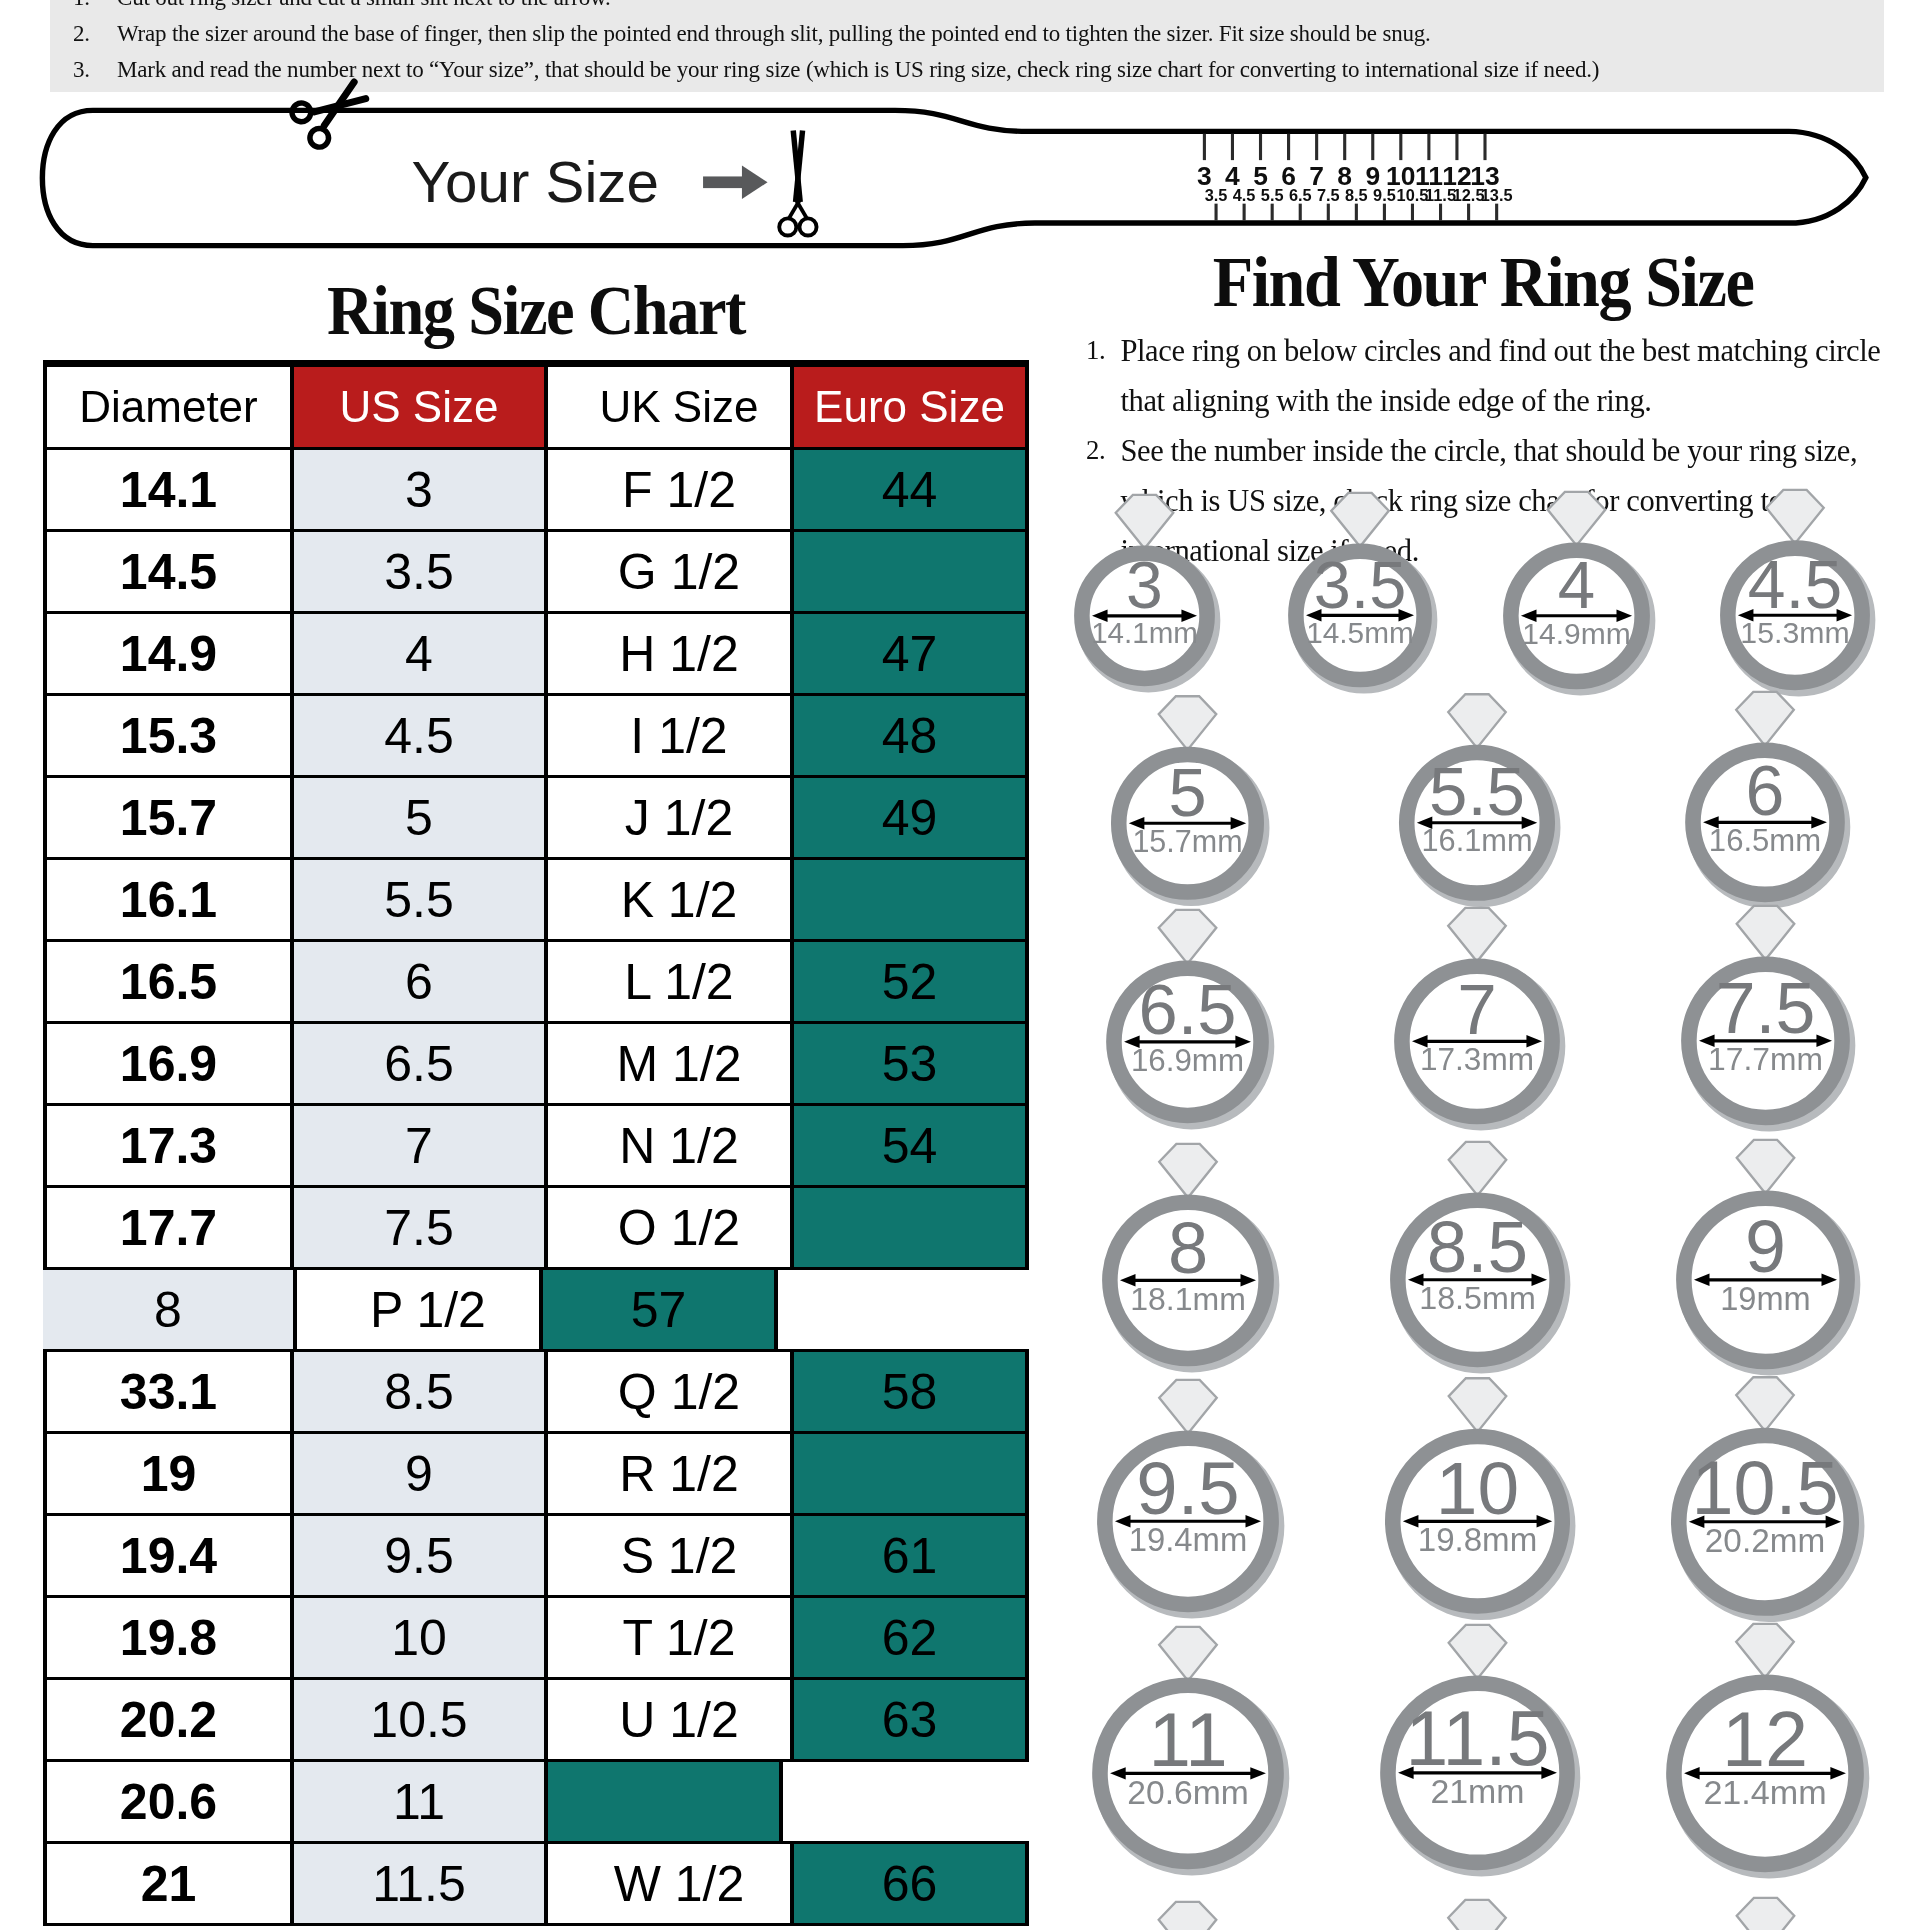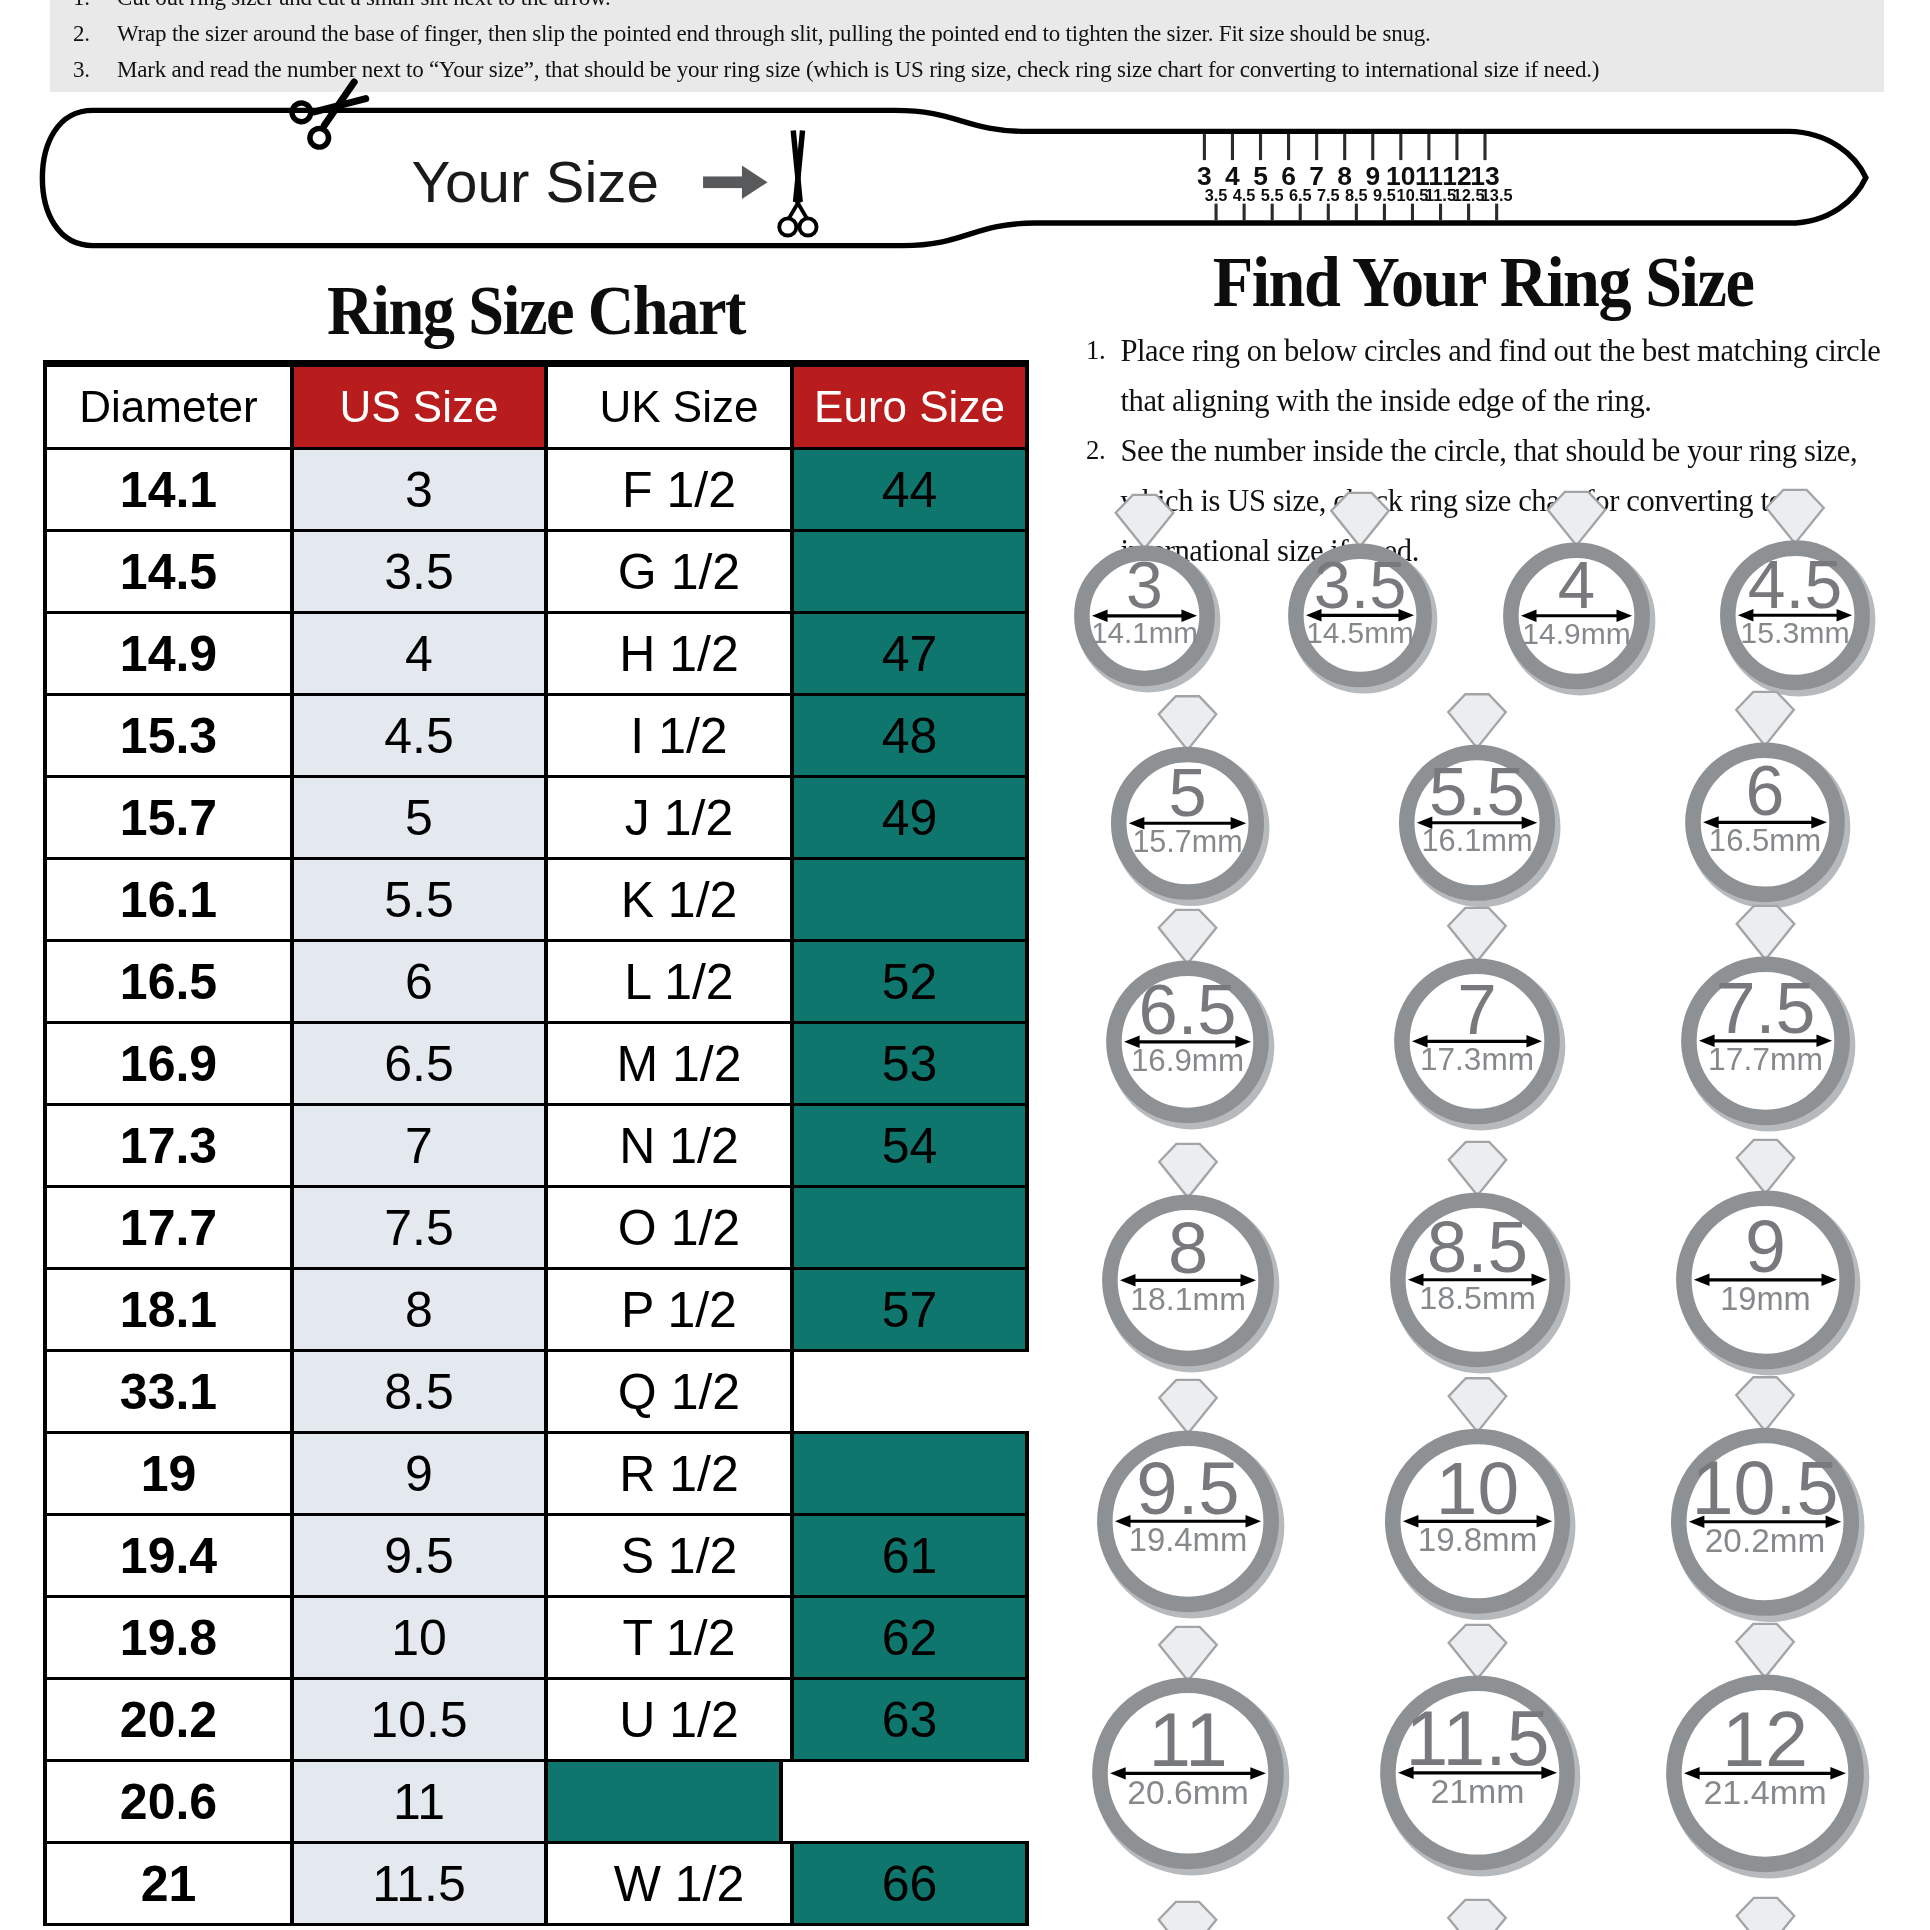--- a/index.html
+++ b/index.html
@@ -200,29 +200,29 @@
         <div class="tcell c2">N 1/2</div>
         <div class="tcell c3">54</div>
       </div>
       <div class="trow">
         <div class="tcell c0">17.7</div>
         <div class="tcell c1">7.5</div>
         <div class="tcell c2">O 1/2</div>
         <div class="tcell c3"></div>
       </div>
       <div class="trow">
-        <div class="tcell c0">18.1</div>
         <div class="tcell c1">8</div>
         <div class="tcell c2">P 1/2</div>
         <div class="tcell c3">57</div>
       </div>
       <div class="trow">
         <div class="tcell c0">33.1</div>
         <div class="tcell c1">8.5</div>
         <div class="tcell c2">Q 1/2</div>
+        <div class="tcell c3">58</div>
       </div>
       <div class="trow">
         <div class="tcell c0">19</div>
         <div class="tcell c1">9</div>
         <div class="tcell c2">R 1/2</div>
         <div class="tcell c3"></div>
       </div>
       <div class="trow">
         <div class="tcell c0">19.4</div>
         <div class="tcell c1">9.5</div>

